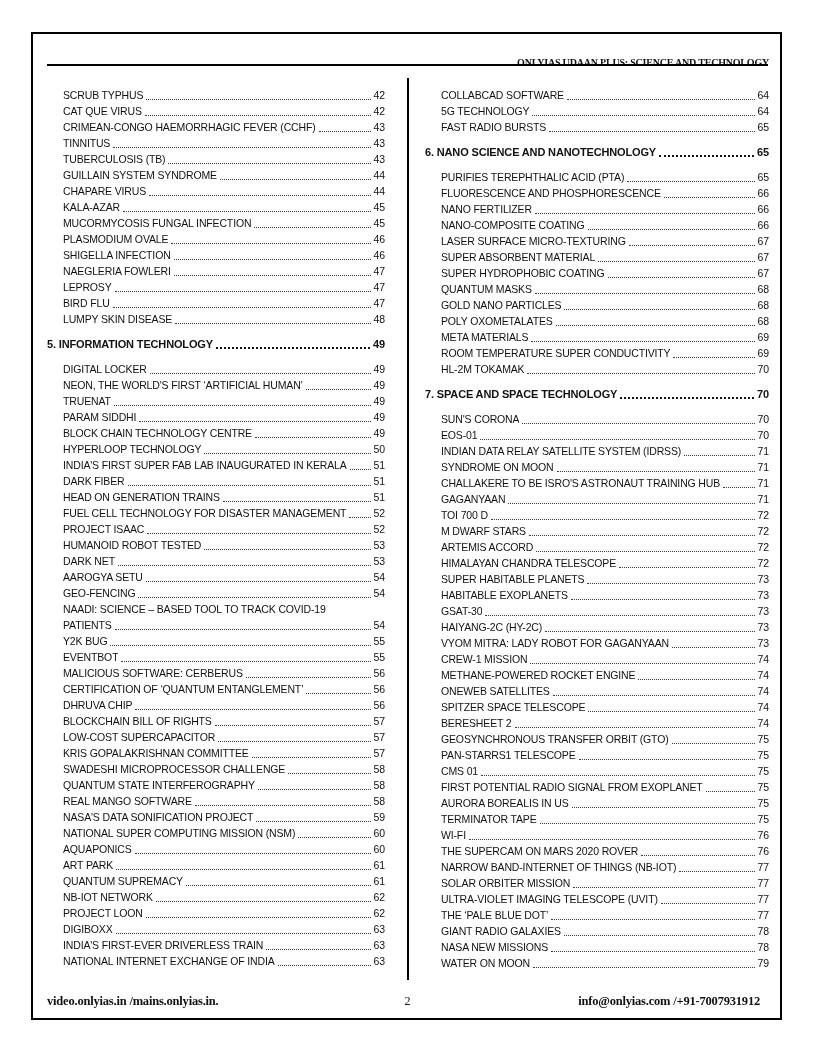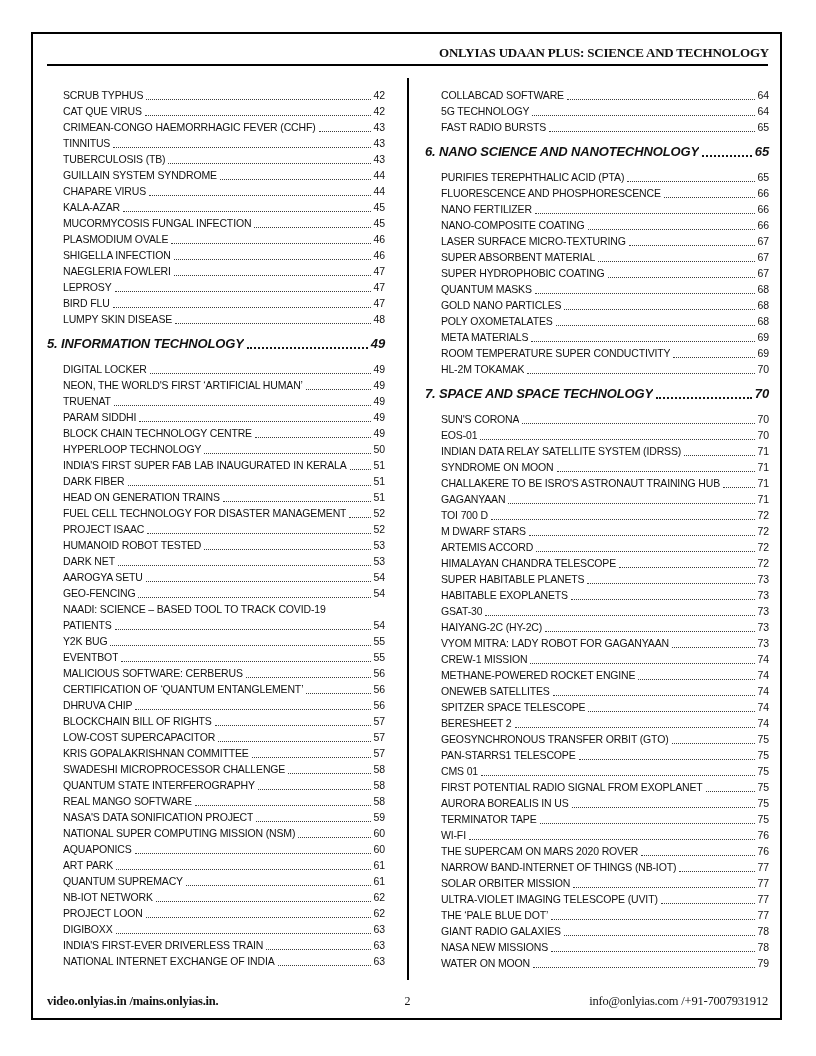--- a/index.html
+++ b/index.html
@@ -1,40 +1,40 @@
 <!DOCTYPE html>
 <html><head>
 <meta charset="utf-8">
 <style>
   html,body{margin:0;padding:0;background:#e8e8e8;}
   .sheet{position:relative;width:816px;height:1056px;background:#ffffff;margin:0 auto;
          font-family:"Liberation Sans", sans-serif;color:#111;overflow:hidden;}
   .page-border{position:absolute;left:31px;top:32px;width:751px;height:988px;
                border:2px solid #000;box-sizing:border-box;}
-  .header-title{position:absolute;top:45px;right:47px;left:200px;text-align:right;
-                font-family:"Liberation Serif", serif;font-weight:bold;font-size:13px;
+  .header-title{position:absolute;top:57px;right:47px;left:200px;text-align:right;
+                font-family:"Liberation Serif", serif;font-weight:bold;font-size:10px;
                 letter-spacing:-0.2px;white-space:nowrap;}
   .header-rule{position:absolute;left:47px;right:48px;top:64px;border-top:2px solid #000;height:0;}
   .column-divider{position:absolute;left:407px;top:78px;width:2px;height:902px;background:#000;}
   .toc-col{position:absolute;top:87px;font-size:10.5px;line-height:16px;letter-spacing:-0.15px;}
   .toc-col.left{left:47px;width:338px;}
   .toc-col.right{left:425px;width:344px;}
   .toc-row,.toc-section{display:flex;align-items:baseline;}
   .toc-row{padding-left:16px;}
-  .toc-section{font-weight:bold;font-size:13px;margin:9px 0;font-style:italic;}
+  .toc-section{font-weight:bold;font-size:11px;margin:9px 0;}
   .t{white-space:nowrap;flex:0 1 auto;overflow:hidden;}
   .leader{flex:1 1 0;min-width:4px;align-self:flex-end;margin:0 3px 3.5px 3px;
           border-bottom:1px dotted #3c3c3c;height:0;}
   .toc-section .leader{border-bottom:2px dotted #151515;margin-bottom:3px;}
   .pg{white-space:nowrap;}
   .footer{position:absolute;left:47px;right:48px;top:994px;
           font-family:"Liberation Serif", serif;font-size:12.5px;}
   .footer .fl{position:absolute;left:0;top:0;font-weight:bold;letter-spacing:-0.2px;text-align:right;}
   .footer .fc{position:absolute;left:0;right:0;top:0;text-align:center;font-size:12px;}
-  .footer .fr{position:absolute;right:0;top:0;font-weight:normal;letter-spacing:-0.2px;}
+  .footer .fr{position:absolute;right:8px;top:0;font-weight:bold;letter-spacing:-0.2px;}
 </style>
 </head>
 <body>
 
 <div class="sheet">
   <div class="page-border"></div>
 
   <div class="header-title">ONLYIAS UDAAN PLUS: SCIENCE AND TECHNOLOGY</div>
   <div class="header-rule"></div>
 

